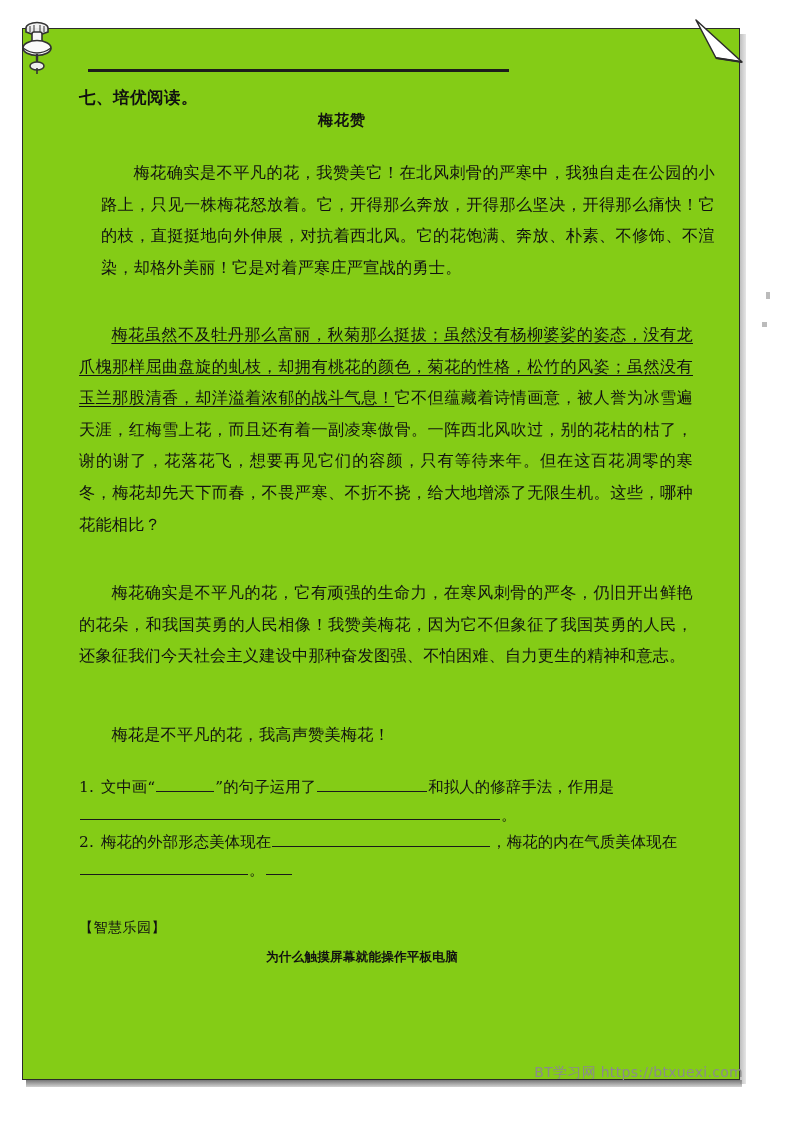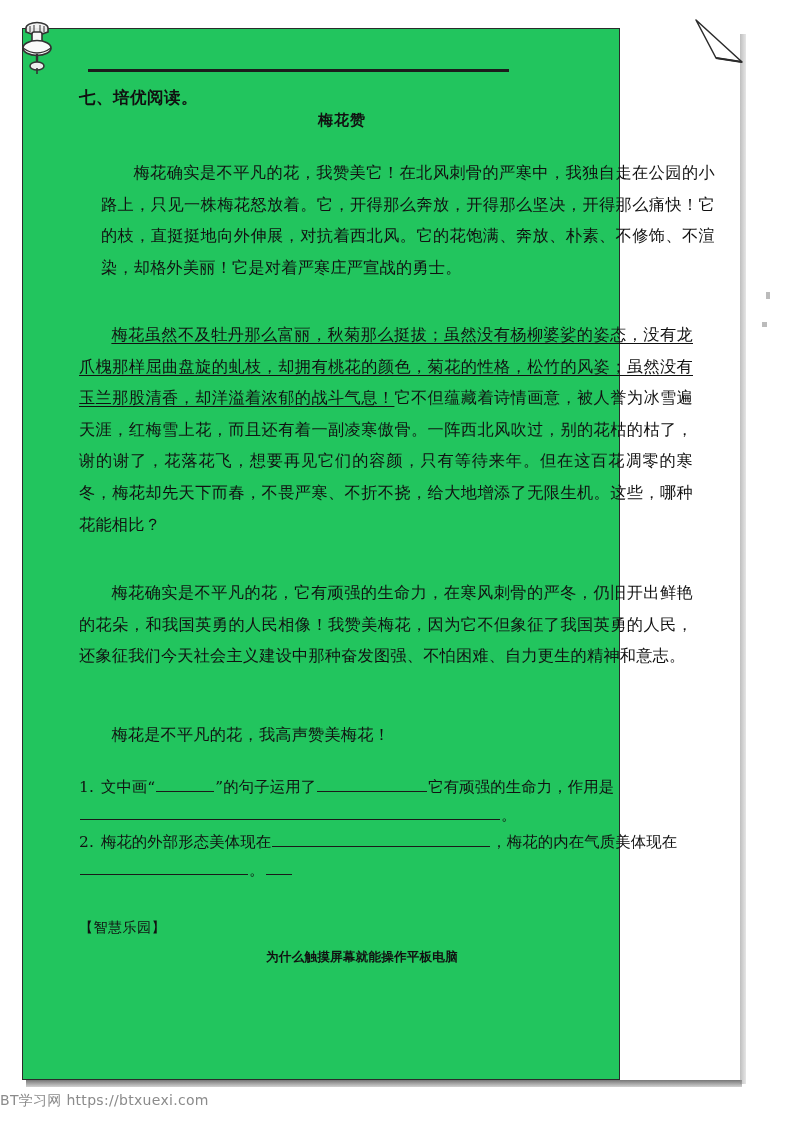--- a/index.html
+++ b/index.html
@@ -15,25 +15,25 @@
     color: #111111;
     position: relative;
     overflow: hidden;
   }
 
   
   #sheet {
     position: absolute;
     left: 22px;
     top: 28px;
-    width: 598px;
+    width: 718px;
     height: 1052px;
     border: 1.6px solid #2b2b2b;
     box-sizing: border-box;
-    background: #22c55e;
+    background: #84cc16;
   }
   
   #sheet-shadow {
     position: absolute;
     left: 26px;
     top: 1080px;
     width: 716px;
     height: 7px;
     background: linear-gradient(180deg,#5e5e5e 0%, #8e8e8e 45%, #c9c9c9 100%);
     opacity: .85;
@@ -187,23 +187,23 @@
     text-align: justify;
     text-justify: inter-character;
     font-family: "DejaVu Sans", "Liberation Sans", sans-serif;
   }
   .wp-body p { margin: 0; text-indent: 2em; }
 
   
   #watermark {
     position: absolute;
     left: 0;
-    top: 1092px;
+    top: 1064px;
     width: 743px;
-    text-align: left;
+    text-align: right;
     font-family: "DejaVu Sans", "Liberation Sans", sans-serif;
     font-size: 14px;
     color: #8b8b8b;
     letter-spacing: .3px;
   }
 </style>
 </head>
 <body>
 
 <div id="sheet-shadow"></div>
@@ -229,21 +229,21 @@
 
     <div class="body-block" style="top:290px;">
       <p><span class="u-line">梅花虽然不及牡丹那么富丽，秋菊那么挺拔；虽然没有杨柳婆娑的姿态，没有龙爪槐那样屈曲盘旋的虬枝，却拥有桃花的颜色，菊花的性格，松竹的风姿；虽然没有玉兰那股清香，却洋溢着浓郁的战斗气息！</span><span>它不但蕴藏着诗情画意，被人誉为冰雪遍天涯，红梅雪上花，而且还有着一副凌寒傲骨。一阵西北风吹过，别的花枯的枯了，谢的谢了，花落花飞，想要再见它们的容颜，只有等待来年。但在这百花凋零的寒冬，梅花却先天下而春，不畏严寒、不折不挠，给大地增添了无限生机。这些，哪种花能相比？</span></p>
     </div>
 
     <div class="body-block" style="top:690px;">
       <p>梅花是不平凡的花，我高声赞美梅花！</p>
     </div>
 
     <div class="q-block" style="top:745px;">
-      <p class="qline"><span>1.</span><span style="display:inline-block;width:7px"></span><span>文中画“</span><span class="blank b-xs"></span><span>”的句子运用了</span><span class="blank b-sm"></span><span>它有顽强的生命力，作用是</span><span class="blank b-xxl"></span><span>。</span></p>
+      <p class="qline"><span>1.</span><span style="display:inline-block;width:7px"></span><span>文中画“</span><span class="blank b-xs"></span><span>”的句子运用了</span><span class="blank b-sm"></span><span>和拟人的修辞手法，作用是</span><span class="blank b-xxl"></span><span>。</span></p>
     </div>
 
     <div class="q-block" style="top:800px;">
       <p class="qline"><span>2.</span><span style="display:inline-block;width:7px"></span><span>梅花的外部形态美体现在</span><span class="blank b-lg"></span><span>，梅花的内在气质美体现在</span><span class="blank b-md"></span><span>。</span><span class="blank b-xs" style="width:26px"></span></p>
     </div>
 
     <div class="wp-head" style="top:890px;">【智慧乐园】</div>
 
     <div class="wp-title" style="top:920px;">为什么触摸屏幕就能操作平板电脑</div>
 

